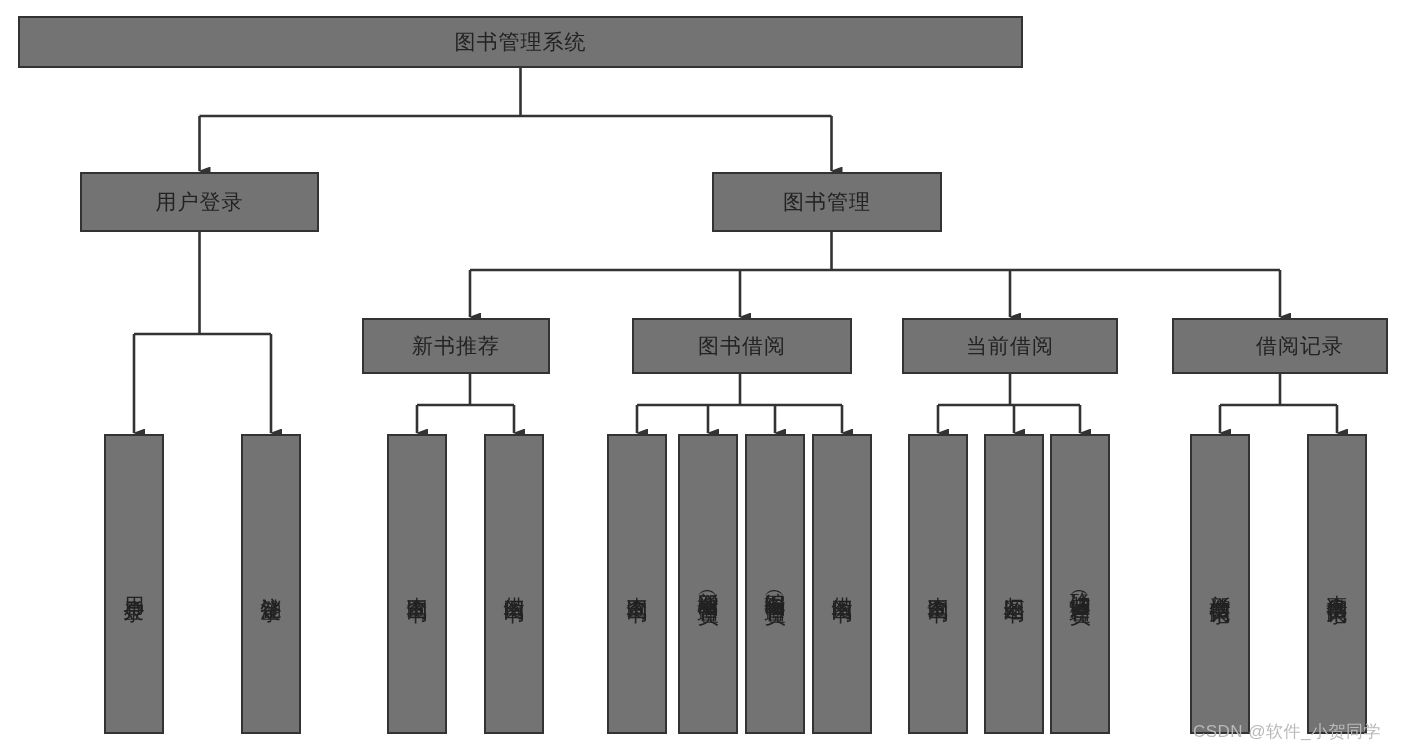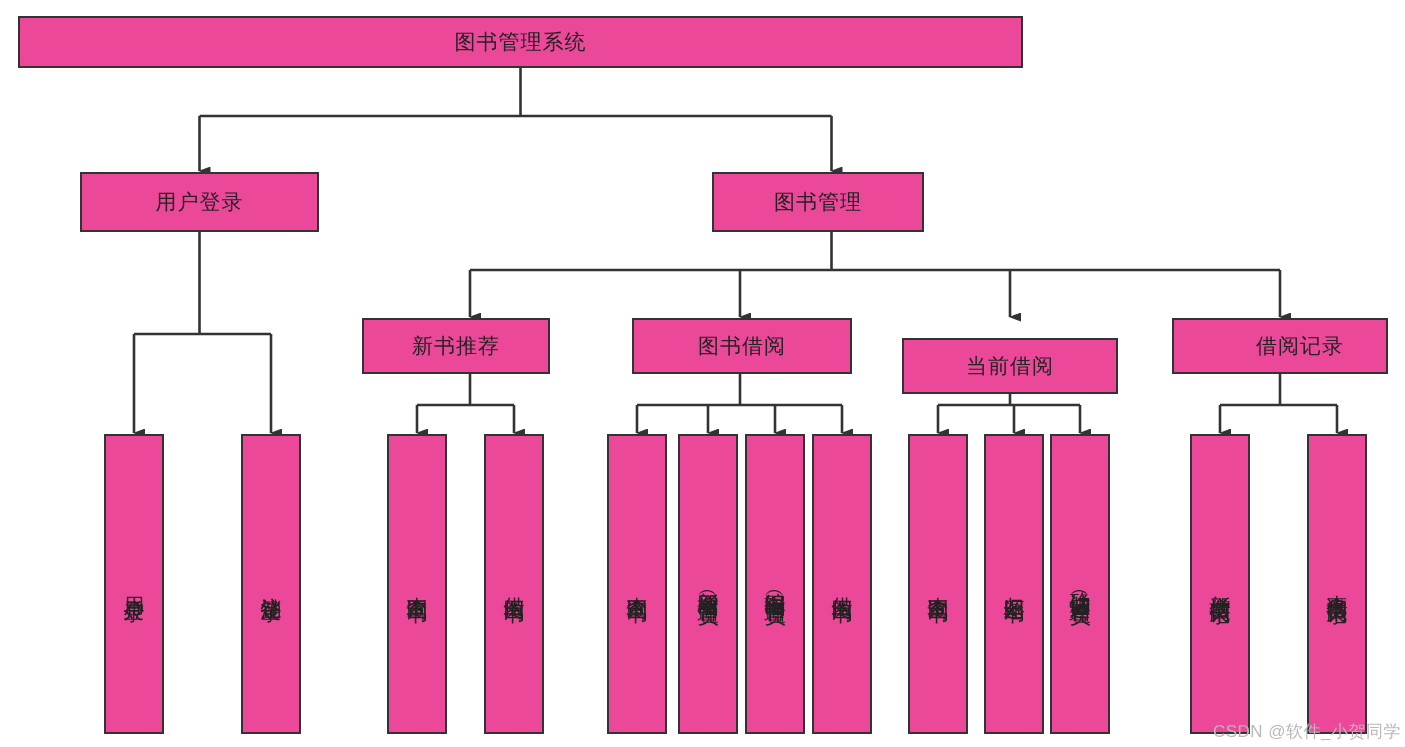--- a/index.html
+++ b/index.html
@@ -21,21 +21,21 @@
     position: absolute;
     left: 0;
     top: 0;
     width: 1405px;
     height: 747px;
     pointer-events: none;
   }
   .node {
     position: absolute;
     box-sizing: border-box;
-    background: #ec4899;
+    background: #737373;
     border: 2px solid #333333;
     display: flex;
     align-items: center;
     justify-content: center;
     color: #222222;
   }
   .node.h {
     font-size: 21px;
     letter-spacing: 1px;
   }
@@ -46,21 +46,21 @@
     text-orientation: upright;
     line-height: 1.05;
     padding: 4px 0;
   }
   .node-label {
     display: block;
     white-space: nowrap;
   }
   .watermark {
     position: absolute;
-    right: 4px;
+    right: 24px;
     bottom: 4px;
     font-size: 17px;
     color: #b9b9b9;
     letter-spacing: 0.5px;
     white-space: nowrap;
     margin-top: 32px;
   }
 </style>
 </head>
 <body>
@@ -108,30 +108,30 @@
         <path d="M 1337 405 L 1337 433" marker-end="url(#arrowhead)"></path>
       </g>
   </svg>
   <div id="nodes-layer">
       <div class="node h" style="left: 18px; top: 16px; width: 1005px; height: 52px;">
         <span class="node-label">图书管理系统</span>
       </div>
       <div class="node h" style="left: 80px; top: 172px; width: 239px; height: 60px;">
         <span class="node-label">用户登录</span>
       </div>
-      <div class="node h" style="left: 712px; top: 172px; width: 212px; height: 60px;">
+      <div class="node h" style="left: 712px; top: 172px; width: 230px; height: 60px;">
         <span class="node-label">图书管理</span>
       </div>
       <div class="node h" style="left: 362px; top: 318px; width: 188px; height: 56px;">
         <span class="node-label">新书推荐</span>
       </div>
       <div class="node h" style="left: 632px; top: 318px; width: 220px; height: 56px;">
         <span class="node-label">图书借阅</span>
       </div>
-      <div class="node h" style="left: 902px; top: 318px; width: 216px; height: 56px; margin-top: 20px;">
+      <div class="node h" style="left: 902px; top: 318px; width: 216px; height: 56px;">
         <span class="node-label">当前借阅</span>
       </div>
       <div class="node h" style="left: 1172px; top: 318px; width: 216px; height: 56px; padding-left: 40px;">
         <span class="node-label">借阅记录</span>
       </div>
       <div class="node v" style="left: 104px; top: 434px; width: 60px; height: 300px;">
         <span class="node-label">用户登录</span>
       </div>
       <div class="node v" style="left: 241px; top: 434px; width: 60px; height: 300px;">
         <span class="node-label">注销登录</span>

